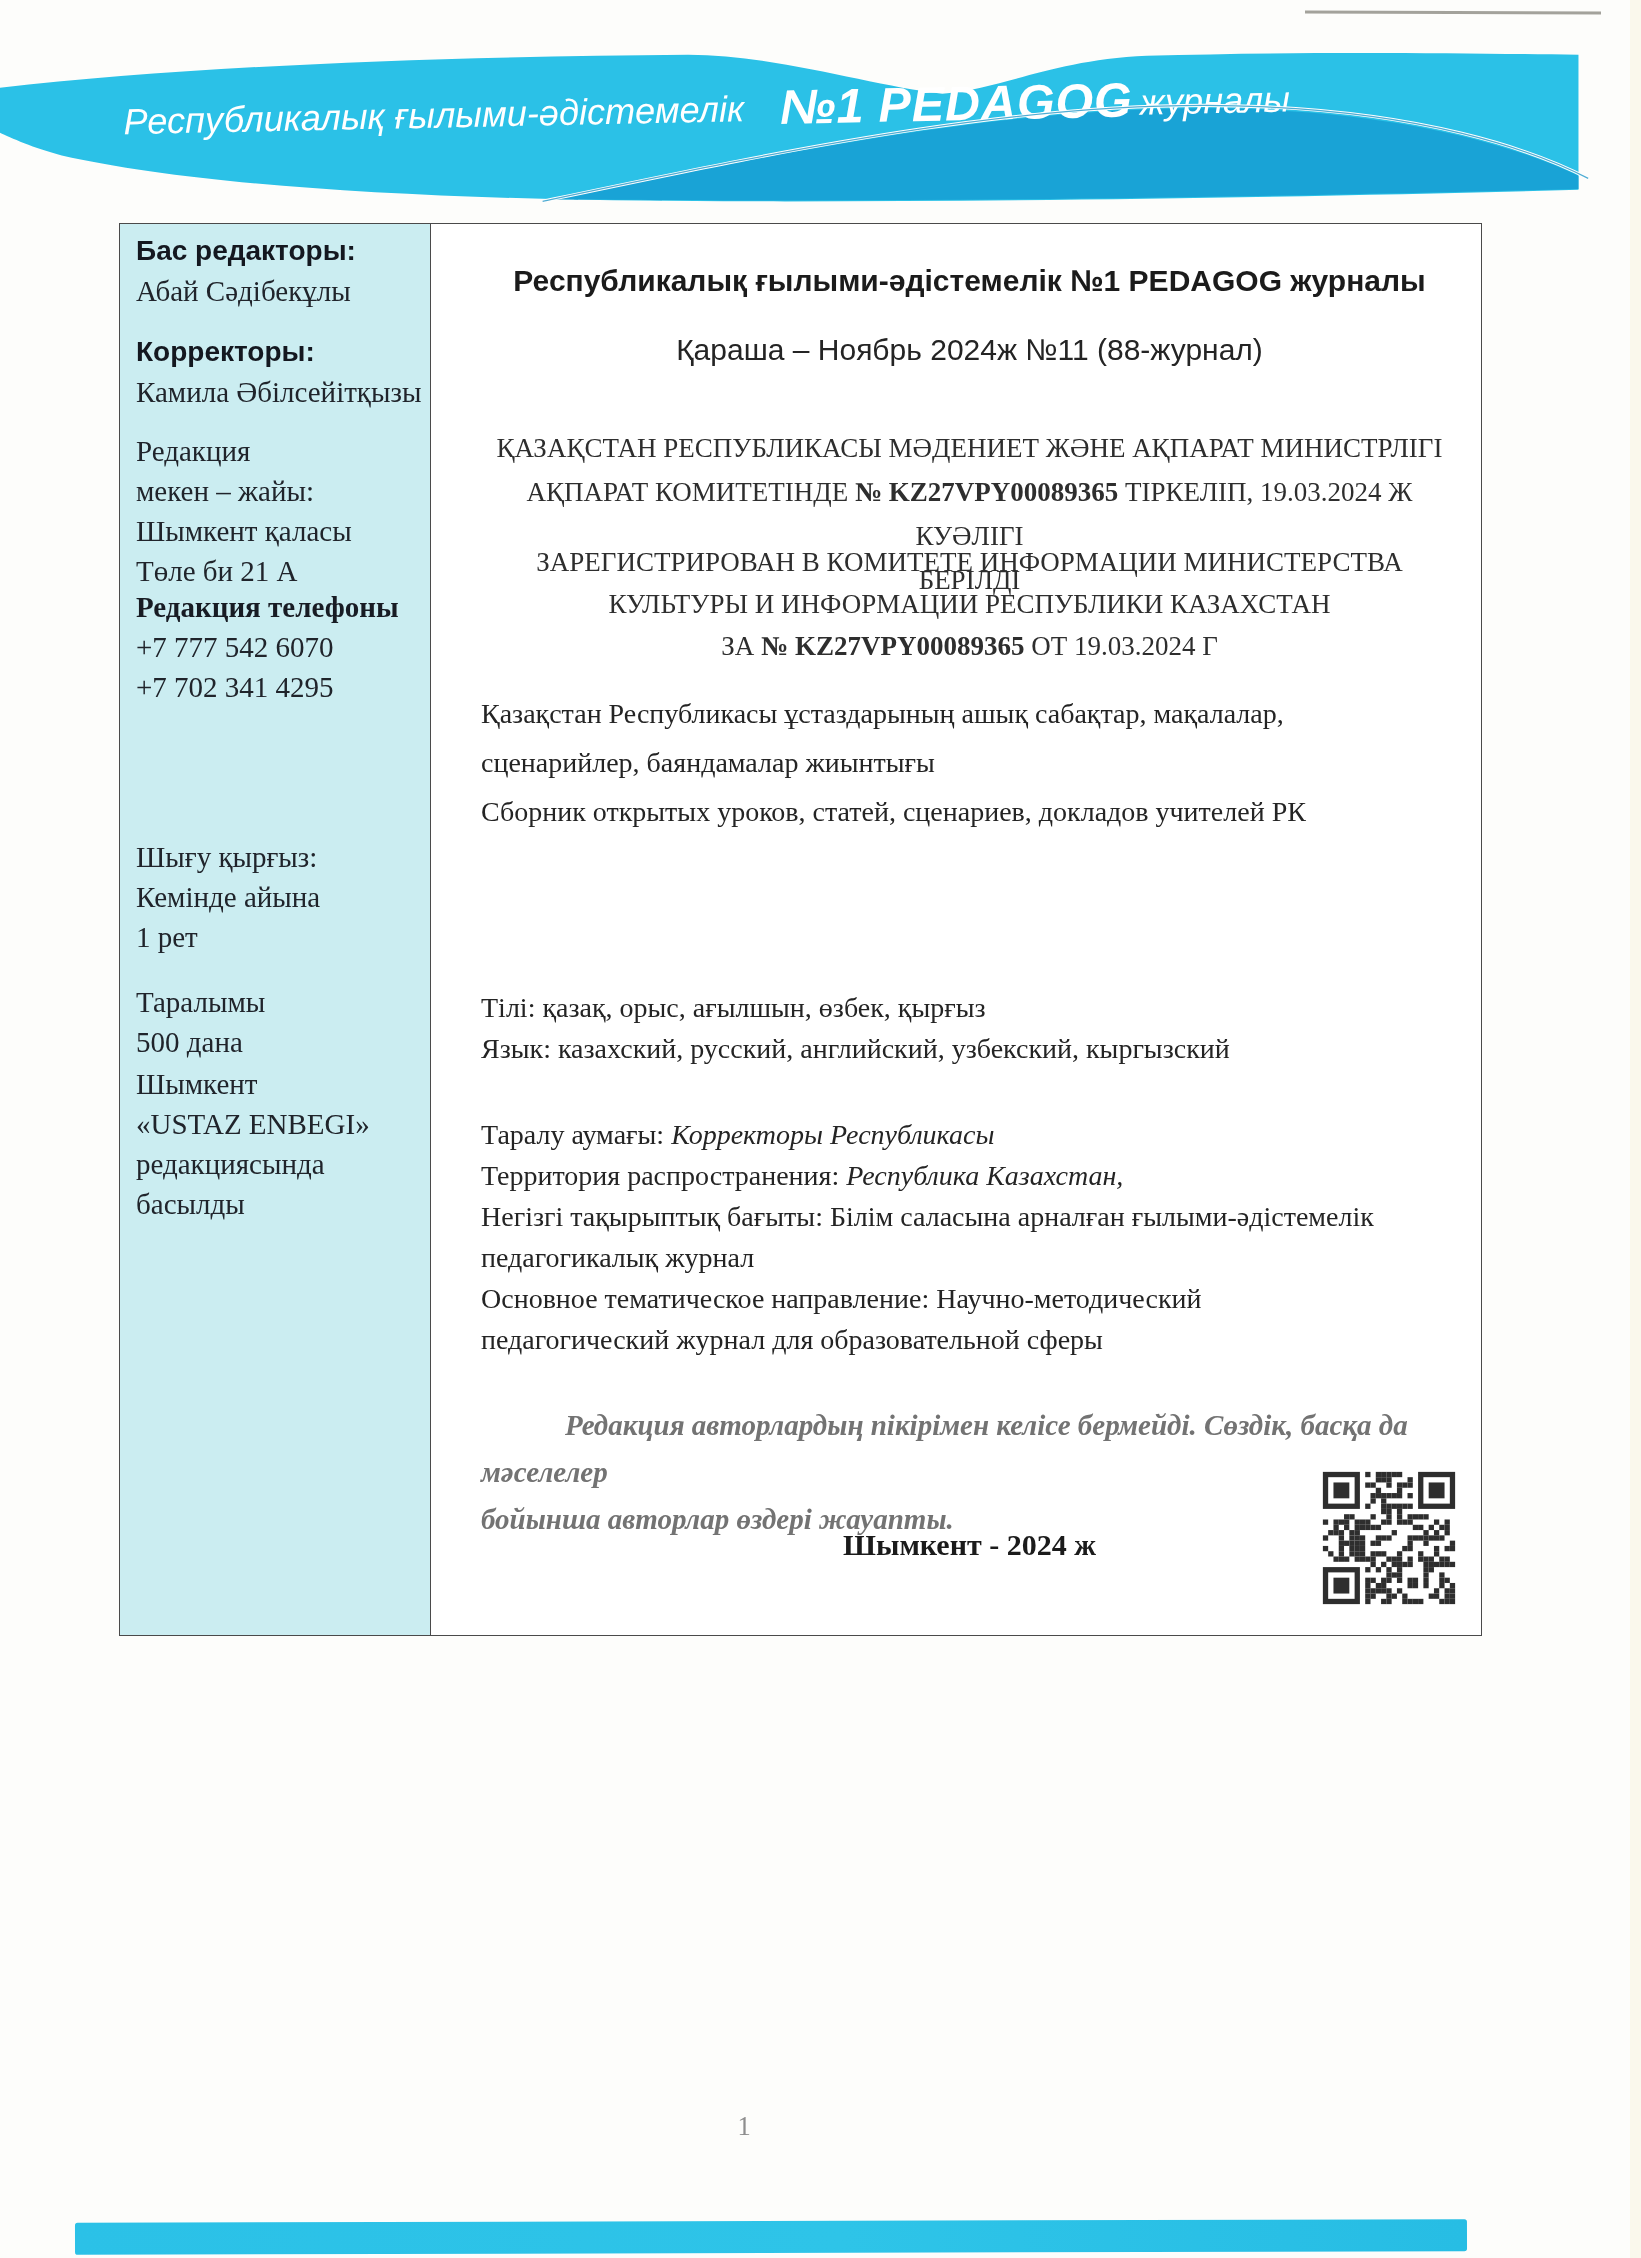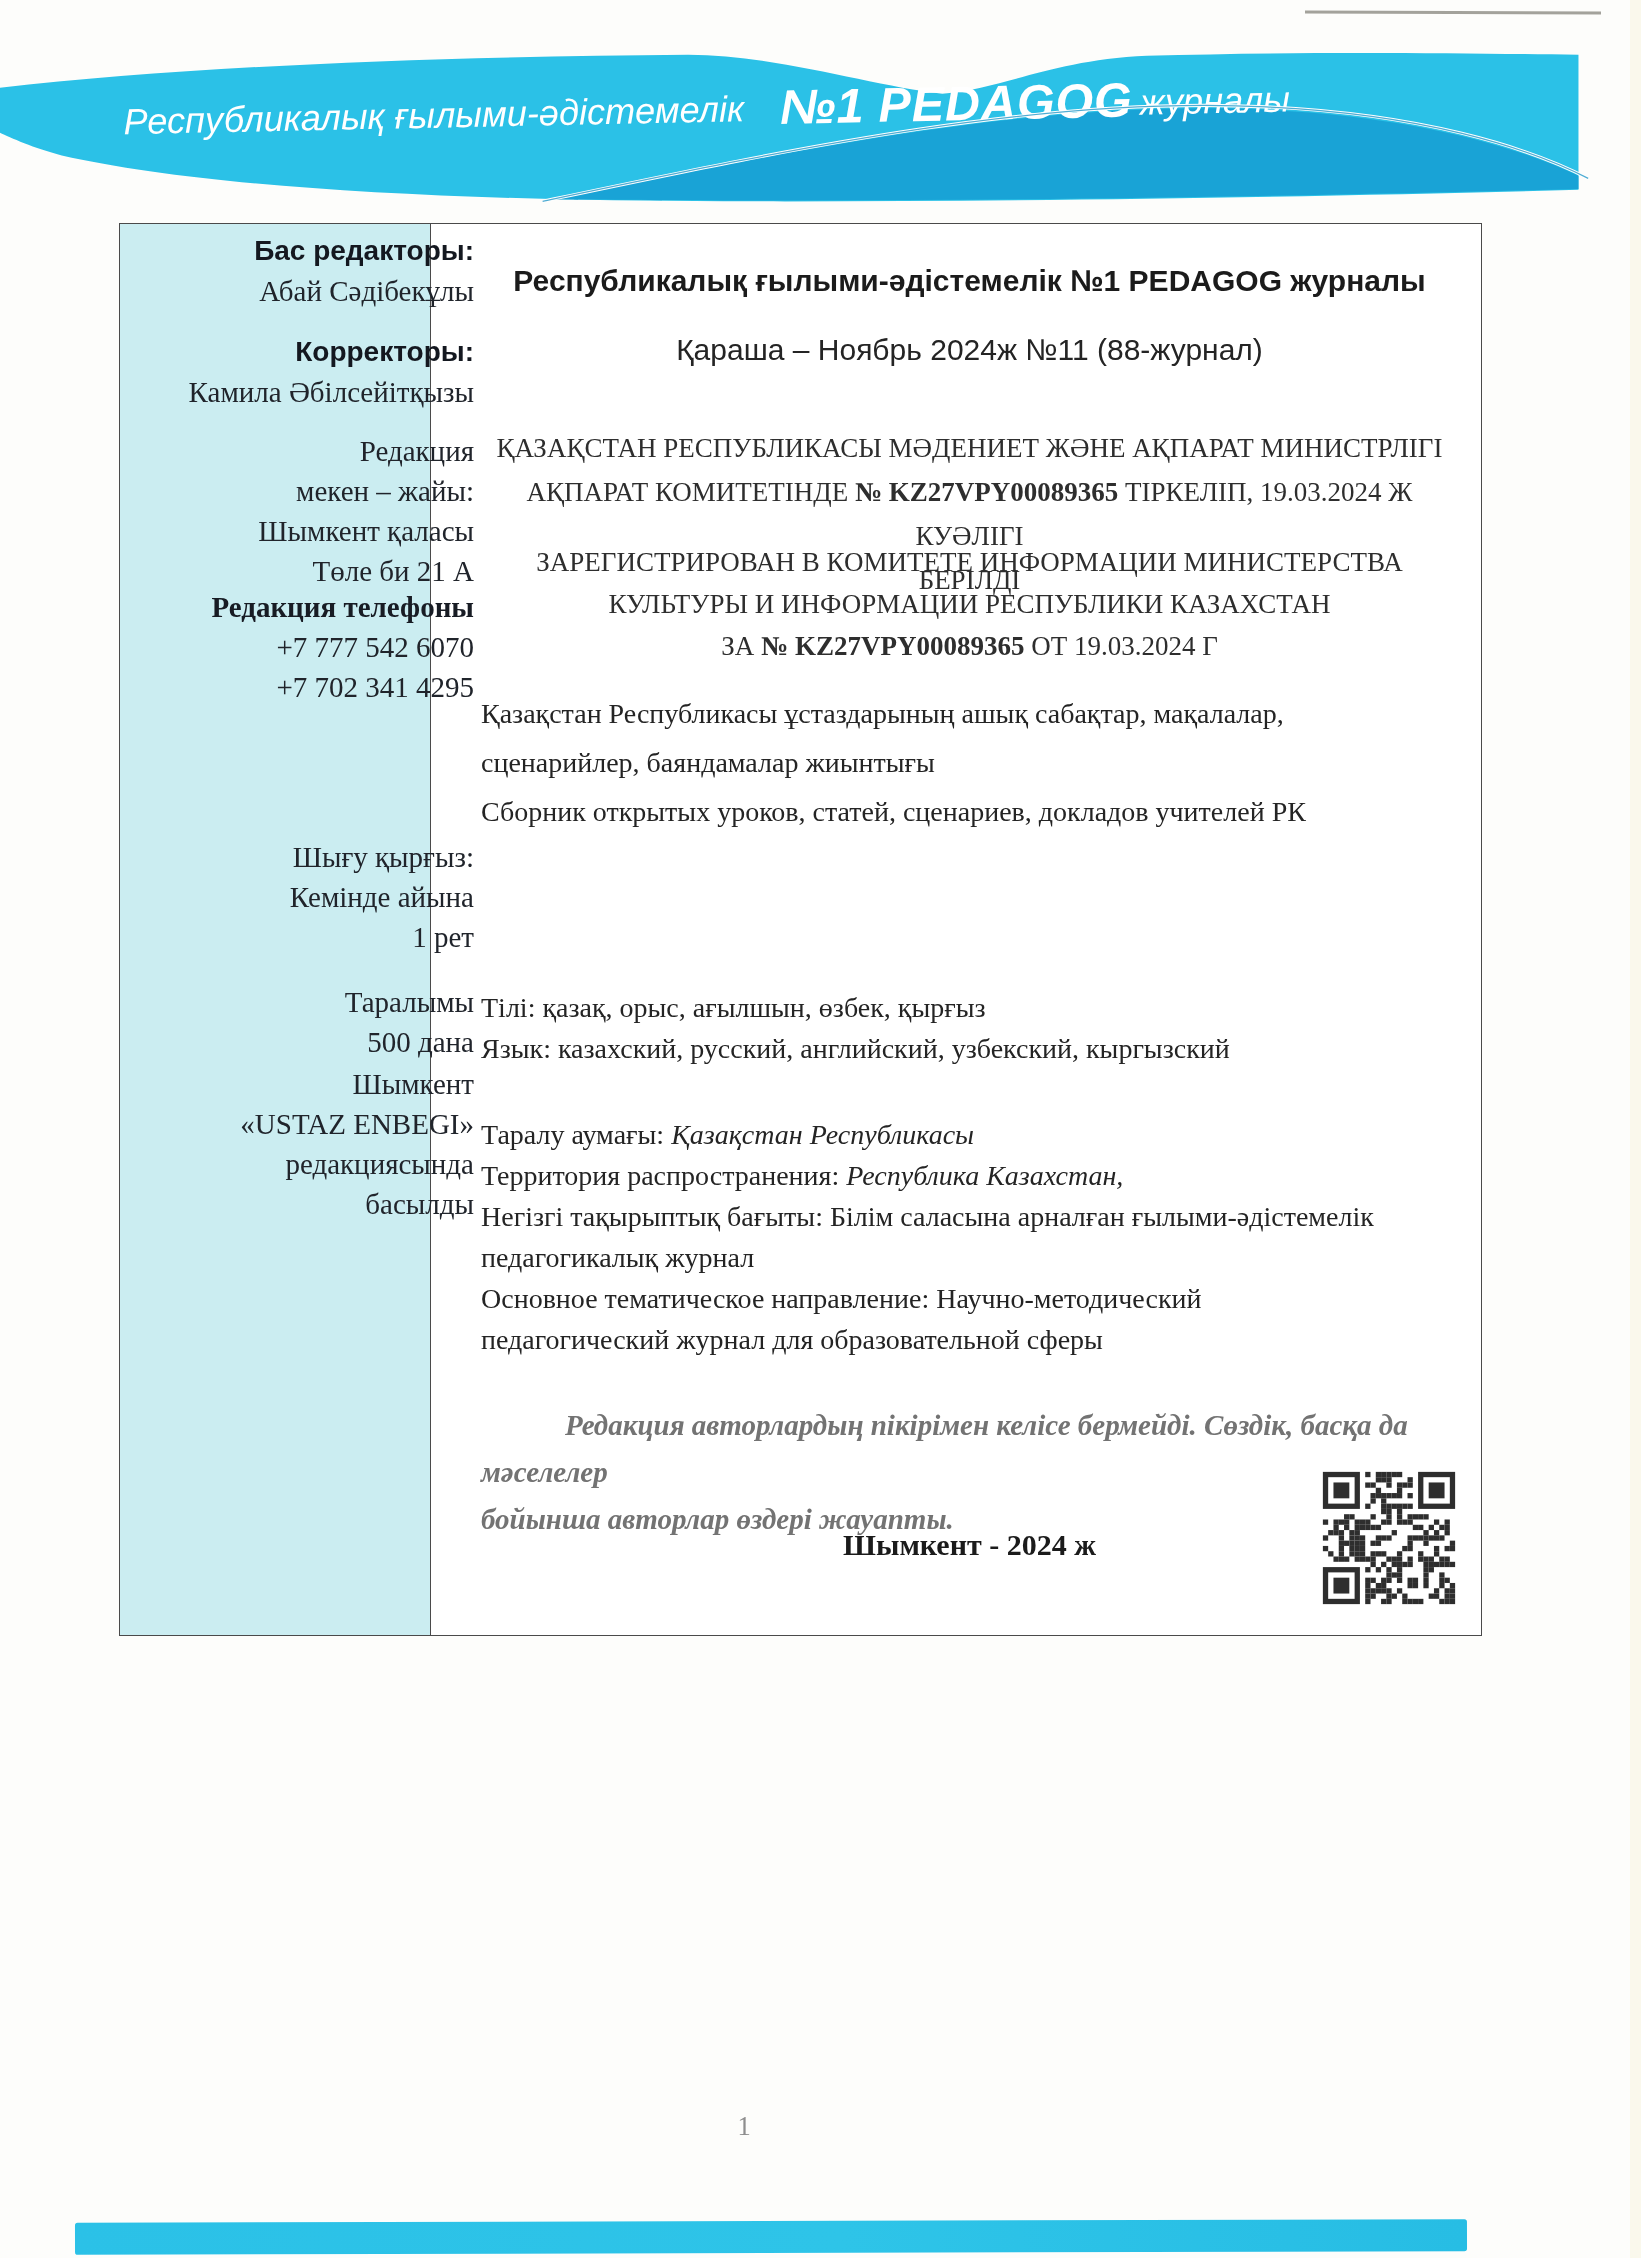--- a/index.html
+++ b/index.html
@@ -8,21 +8,21 @@
   
   .banner{position:absolute;left:0;top:0;width:1642px;height:212px;}
   .topline{position:absolute;left:1305px;top:10.6px;width:296px;height:2.6px;background:#a3a29b;
            transform:rotate(.2deg);}
   .edge-tint{position:absolute;right:0;top:0;width:12.4px;height:100%;background:#f6f1da;opacity:.45;}
   
   .main-box{position:absolute;left:119px;top:223px;width:1361px;height:1411px;
             border:1.8px solid #4a4a4a;background:#fff;}
   .sidebar{position:absolute;left:0;top:0;width:311px;height:100%;background:#cbedf1;
            border-right:1.8px solid #4a4a4a;box-sizing:border-box;}
-  .sblock{position:absolute;left:0;width:354px;text-align:right;}
+  .sblock{position:absolute;left:16px;width:354px;text-align:left;}
   .sl{font:29px/40px "Liberation Serif",serif;color:#20242b;}
   .sh{font:700 28px/40px "Liberation Sans",sans-serif;color:#141820;}
   .sb{font:700 29px/40px "Liberation Serif",serif;color:#181c24;}
   .content{position:absolute;left:312px;top:0;right:0;bottom:0;}
   .content p{position:absolute;left:49px;right:23px;margin:0;}
   .t-title{top:36px;font:700 30px/41px "Liberation Sans",sans-serif;text-align:center;color:#1b1b1b;}
   .t-issue{top:106px;font:30px/39px "Liberation Sans",sans-serif;text-align:center;color:#242424;}
   .reg{white-space:pre-line;text-align:center;color:#2e2e2e;}
   .reg-kz{top:202px;font:27px/44px "Liberation Serif",serif;}
   .reg-ru{top:317px;font:27px/42px "Liberation Serif",serif;}
@@ -117,21 +117,21 @@
 ЗА </span><b>№ KZ27VPY00089365</b><span> ОТ 19.03.2024 Г</span></p>
 
       <p class="desc"><span>Қазақстан  Республикасы  ұстаздарының ашық сабақтар, мақалалар,
 сценарийлер, баяндамалар жиынтығы</span>
 <span>Сборник открытых уроков, статей, сценариев, докладов учителей РК</span></p>
 
 
       <p class="lang"><span>Тілі: қазақ, орыс, ағылшын, өзбек, қырғыз</span>
 <span>Язык: казахский, русский, английский, узбекский, кыргызский</span></p>
 
-      <p class="terr"><span>Таралу аумағы: </span><i>Қазақстан  Республикасы</i>
+      <p class="terr"><span>Таралу аумағы: </span><i>Корректоры  Республикасы</i>
 <span>Территория распространения: </span><i>Республика  Казахстан,</i>
 <span>Негізгі тақырыптық бағыты: Білім саласына арналған ғылыми-әдістемелік
 педагогикалық журнал</span>
 <span>Основное тематическое направление: Научно-методический
 педагогический журнал для  образовательной сферы</span></p>
 
       <p class="disc">Редакция авторлардың пікірімен келісе бермейді. Сөздік, басқа да мәселелер
 бойынша авторлар өздері жауапты.</p>
       <p class="city">Шымкент - 2024 ж</p>
     </div>

